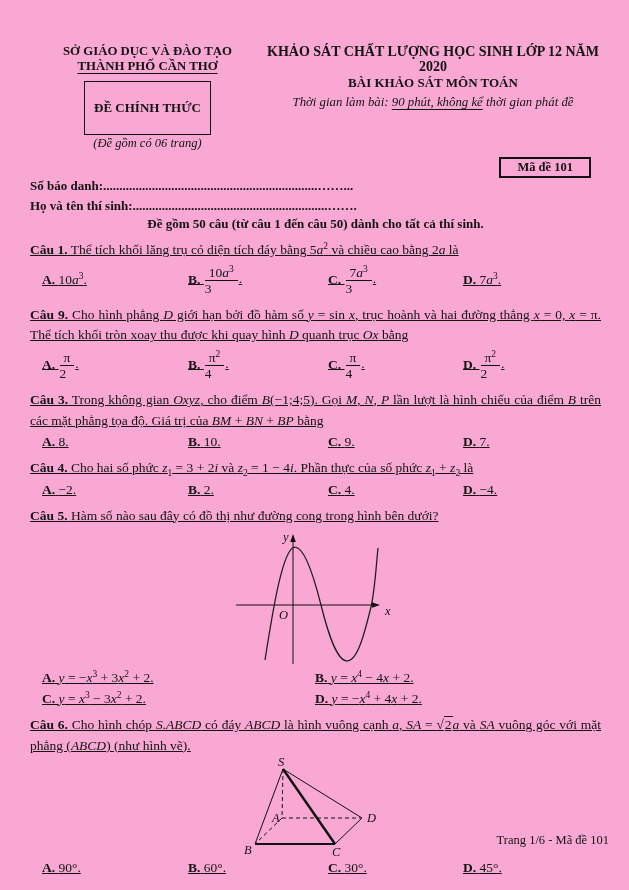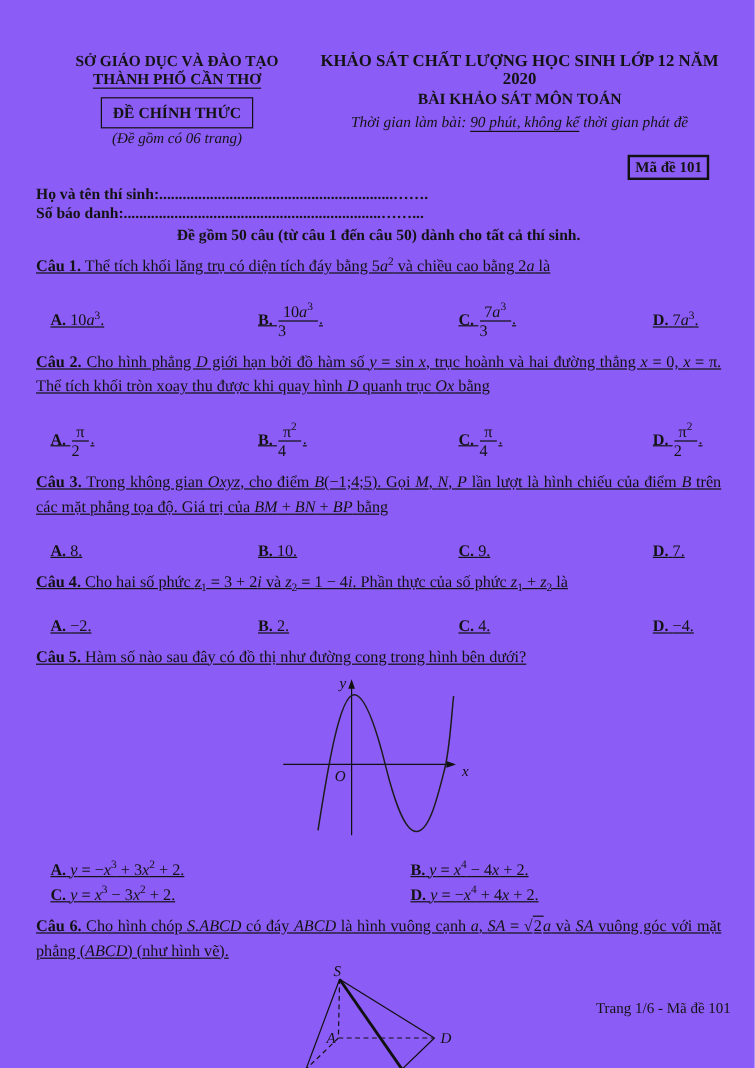--- a/index.html
+++ b/index.html
@@ -1,43 +1,43 @@
 <!DOCTYPE html>
 <html><head>
 <meta charset="utf-8">
 <style>
   html,body{margin:0;padding:0;background:#fff;}
   .page{
-    width:629px;height:890px;position:relative;background:#8b5cf6;color:#131313;
+    width:629px;height:890px;position:relative;background:#f9a8d4;color:#131313;
     font-family:"Liberation Serif","DejaVu Serif",serif;font-size:13.5px;
     box-sizing:border-box;padding:44px 28px 0 30px;overflow:hidden;
   }
   
   .header{display:flex;}
   .h-left{width:235px;text-align:center;flex:none;}
   .h-l1{font-weight:bold;font-size:12.8px;line-height:15px;}
   .h-l2{font-weight:bold;font-size:12.8px;line-height:15px;text-decoration:underline;text-underline-offset:3px;}
-  .officialbox{display:inline-block;border:1.7px solid #111;font-weight:bold;font-size:13px;padding:4px 9px;margin-top:7px;}
+  .officialbox{display:inline-block;border:1.7px solid #111;font-weight:bold;font-size:13px;padding:18px 9px;margin-top:7px;}
   .pagecount{font-style:italic;font-size:12.5px;margin-top:1px;}
   .h-right{flex:1;text-align:center;}
   .h-r1{font-weight:bold;font-size:14px;line-height:15px;}
   .h-r2{font-weight:bold;font-size:13px;line-height:15px;margin-top:1px;text-align:center;}
   .h-r3{font-style:italic;font-size:12.8px;margin-top:5px;}
   .uline{text-decoration:underline;text-underline-offset:3px;}
   .coderow{text-align:right;margin:6px 10px 0 0;}
-  .codebox{display:inline-block;border:2px solid #111;font-weight:bold;font-size:12.5px;padding:1px 4px;}
+  .codebox{display:inline-block;border:2px solid #111;font-weight:bold;font-size:12.5px;padding:1px 16px;}
   
   .cand{font-weight:bold;font-size:13px;line-height:16px;}
   .cand.first{margin-top:4px;}
   .intro{font-weight:bold;text-align:center;font-size:13px;margin-top:2px;}
   
   .q{margin-top:8px;text-decoration:underline;}
   .qbody{margin:0;text-align:justify;line-height:1.52;}
   .qn{font-weight:bold;}
-  .opts{display:grid;padding-left:12px;margin-top:18px;align-items:center;gap:27px;}
+  .opts{display:grid;padding-left:12px;margin-top:3px;align-items:center;}
   .o4{grid-template-columns:146px 140px 135px 1fr;}
   .o2{grid-template-columns:273px 1fr;row-gap:5px;}
   .opt b{font-weight:bold;}
   i{font-style:italic;}
   sup{font-size:9.5px;line-height:0;}
   sub{font-size:9.5px;line-height:0;}
   .frac{display:inline-block;vertical-align:middle;text-align:left;line-height:1.12;margin:1px 1px;}
   .frac .fn{display:block;border-bottom:1.2px solid #111;padding:0 4px;}
   .frac .fd{display:block;}
   .sqrt{white-space:nowrap;}
@@ -74,36 +74,36 @@
       <div class="h-r3">
         <span>Thời gian làm bài: </span><span class="uline">90 phút, không kể</span><span> thời gian phát đề</span>
       </div>
     </div>
   </div>
 
   <div class="coderow">
     <span class="codebox">Mã đề 101</span>
   </div>
 
+  <div class="cand">Số báo danh:..................................................................……...</div>
   <div class="cand first">Họ và tên thí sinh:............................................................…….</div>
-  <div class="cand">Số báo danh:..................................................................……...</div>
   <div class="intro">Đề gồm 50 câu (từ câu 1 đến câu 50) dành cho tất cả thí sinh.</div>
 
   <div class="q">
     <p class="qbody"><b class="qn">Câu 1.</b><span> Thể tích khối lăng trụ có diện tích đáy bằng 5<i>a</i><sup>2</sup> và chiều cao bằng 2<i>a</i> là</span></p>
     <div class="opts o4">
       <span class="opt"><b>A.</b> <span>10<i>a</i><sup>3</sup>.</span></span>
       <span class="opt"><b>B.</b> <span><span class="frac"><span class="fn">10<i>a</i><sup>3</sup></span><span class="fd">3</span></span>.</span></span>
       <span class="opt"><b>C.</b> <span><span class="frac"><span class="fn">7<i>a</i><sup>3</sup></span><span class="fd">3</span></span>.</span></span>
       <span class="opt"><b>D.</b> <span>7<i>a</i><sup>3</sup>.</span></span>
     </div>
   </div>
 
   <div class="q">
-    <p class="qbody"><b class="qn">Câu 2.</b><span> Cho hình phẳng <i>D</i> giới hạn bởi đồ hàm số <i>y</i> = sin <i>x</i>, trục hoành và hai đường thẳng <i>x</i> = 0,  <i>x</i> = π. Thể tích khối tròn xoay thu được khi quay hình <i>D</i> quanh trục <i>Ox</i> bằng</span></p>
+    <p class="qbody"><b class="qn">Câu 9.</b><span> Cho hình phẳng <i>D</i> giới hạn bởi đồ hàm số <i>y</i> = sin <i>x</i>, trục hoành và hai đường thẳng <i>x</i> = 0,  <i>x</i> = π. Thể tích khối tròn xoay thu được khi quay hình <i>D</i> quanh trục <i>Ox</i> bằng</span></p>
     <div class="opts o4">
       <span class="opt"><b>A.</b> <span><span class="frac"><span class="fn">π</span><span class="fd">2</span></span>.</span></span>
       <span class="opt"><b>B.</b> <span><span class="frac"><span class="fn">π<sup>2</sup></span><span class="fd">4</span></span>.</span></span>
       <span class="opt"><b>C.</b> <span><span class="frac"><span class="fn">π</span><span class="fd">4</span></span>.</span></span>
       <span class="opt"><b>D.</b> <span><span class="frac"><span class="fn">π<sup>2</sup></span><span class="fd">2</span></span>.</span></span>
     </div>
   </div>
 
   <div class="q">
     <p class="qbody"><b class="qn">Câu 3.</b><span> Trong không gian <i>Oxyz</i>, cho điểm <i>B</i>(−1;4;5).  Gọi <i>M</i>,  <i>N</i>,  <i>P</i>  lần lượt là hình chiếu của điểm  <i>B</i>  trên các mặt phẳng tọa độ. Giá trị của <i>BM</i> + <i>BN</i> + <i>BP</i> bằng</span></p>

